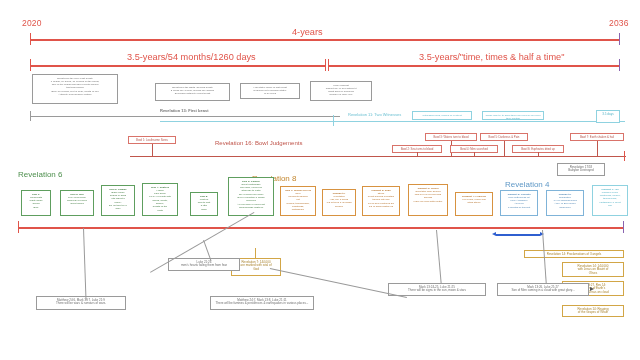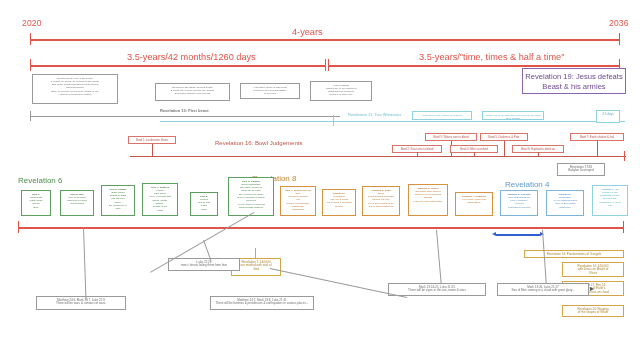--- a/index.html
+++ b/index.html
@@ -76,21 +76,21 @@
   <div class="yr" style="left:609px;top:18px;">2036</div>
 
   <div class="axis thick" style="left:30px;top:39px;width:590px;"></div>
   <div class="cap" style="left:30px;top:33px;height:12px;"></div>
   <div class="cap purple" style="left:619px;top:33px;height:12px;"></div>
   <div class="span-lbl big" style="left:289px;top:27px;">4-years</div>
 
   <div class="axis thick" style="left:30px;top:65px;width:296px;"></div>
   <div class="cap" style="left:30px;top:59px;height:12px;"></div>
   <div class="cap" style="left:325px;top:59px;height:12px;"></div>
-  <div class="span-lbl big" style="left:124px;top:52px;">3.5-years/42 months/1260 days</div>
+  <div class="span-lbl big" style="left:124px;top:52px;">3.5-years/54 months/1260 days</div>
 
   <div class="axis thick" style="left:328px;top:65px;width:292px;"></div>
   <div class="cap" style="left:328px;top:59px;height:12px;"></div>
   <div class="cap purple" style="left:619px;top:59px;height:12px;"></div>
   <div class="span-lbl big" style="left:416px;top:52px;">3.5-years/"time, times &amp; half a time"</div>
 
   <div class="bx gray" style="left:32px;top:74px;width:86px;height:30px;">
     <div>Beast from the Sea (First beast)</div>
     <div>7-heads, 10-horns, 10-crowns on the horns,</div>
     <div>One of the heads had had a mortal wound</div>
@@ -112,24 +112,20 @@
     <div>Mark of Beast</div>
     <div>Cannot buy or sell without it</div>
     <div>Right hand or forehead</div>
     <div>Number of man: 666</div>
   </div>
 
   <div class="hrule" style="left:30px;top:116px;width:310px;border-top-color:#9a9a9a;"></div>
   <div class="tick gray" style="left:30px;top:111px;height:10px;"></div>
   <div class="barlbl gray" style="left:160px;top:108px;font-size:4px;font-weight:bold;">Revelation 13: First beast</div>
 
-  <div class="bigbx" style="left:522px;top:68px;width:104px;height:26px;">
-    <div>Revelation 19: Jesus defeats</div>
-    <div>Beast &amp; his armies</div>
-  </div>
 
   <div class="hrule cyan" style="left:160px;top:121px;width:465px;"></div>
   <div class="tick cyan" style="left:333px;top:115px;height:11px;"></div>
   <div class="barlbl cyan" style="left:348px;top:112px;font-size:4px;">Revelation 11: Two Witnesses</div>
   <div class="bx cyan" style="left:412px;top:111px;width:60px;height:9px;">
     <div>Witnesses killed, bodies lie in street</div>
   </div>
   <div class="bx cyan" style="left:482px;top:111px;width:62px;height:9px;">
     <div>Those who try to harm them are killed by fire from their mouths</div>
   </div>
@@ -173,21 +169,21 @@
     <div style="font-size:2.8px;">Bowl 7: Earth shaken &amp; hail</div>
   </div>
   <div class="tick" style="left:597px;top:141px;height:16px;"></div>
   <div class="cap" style="left:624px;top:151px;height:10px;"></div>
 
   <div class="bx gray" style="left:557px;top:163px;width:48px;height:13px;">
     <div style="font-size:3px;">Revelation 17/18</div>
     <div style="font-size:3px;">Babylon Destroyed</div>
   </div>
 
-  <div class="secttl green" style="left:18px;top:176px;">Revelation 6</div>
+  <div class="secttl green" style="left:18px;top:170px;">Revelation 6</div>
   <div class="secttl orange" style="left:252px;top:174px;">Revelation 8</div>
   <div class="secttl blue" style="left:505px;top:180px;">Revelation 4</div>
 
   <div class="bx green" style="left:21px;top:190px;width:30px;height:26px;">
     <div class="hd">Seal 1:</div>
     <div>Conquests</div>
     <div>White horse</div>
     <div>Crown</div>
     <div>Bow</div>
   </div>

